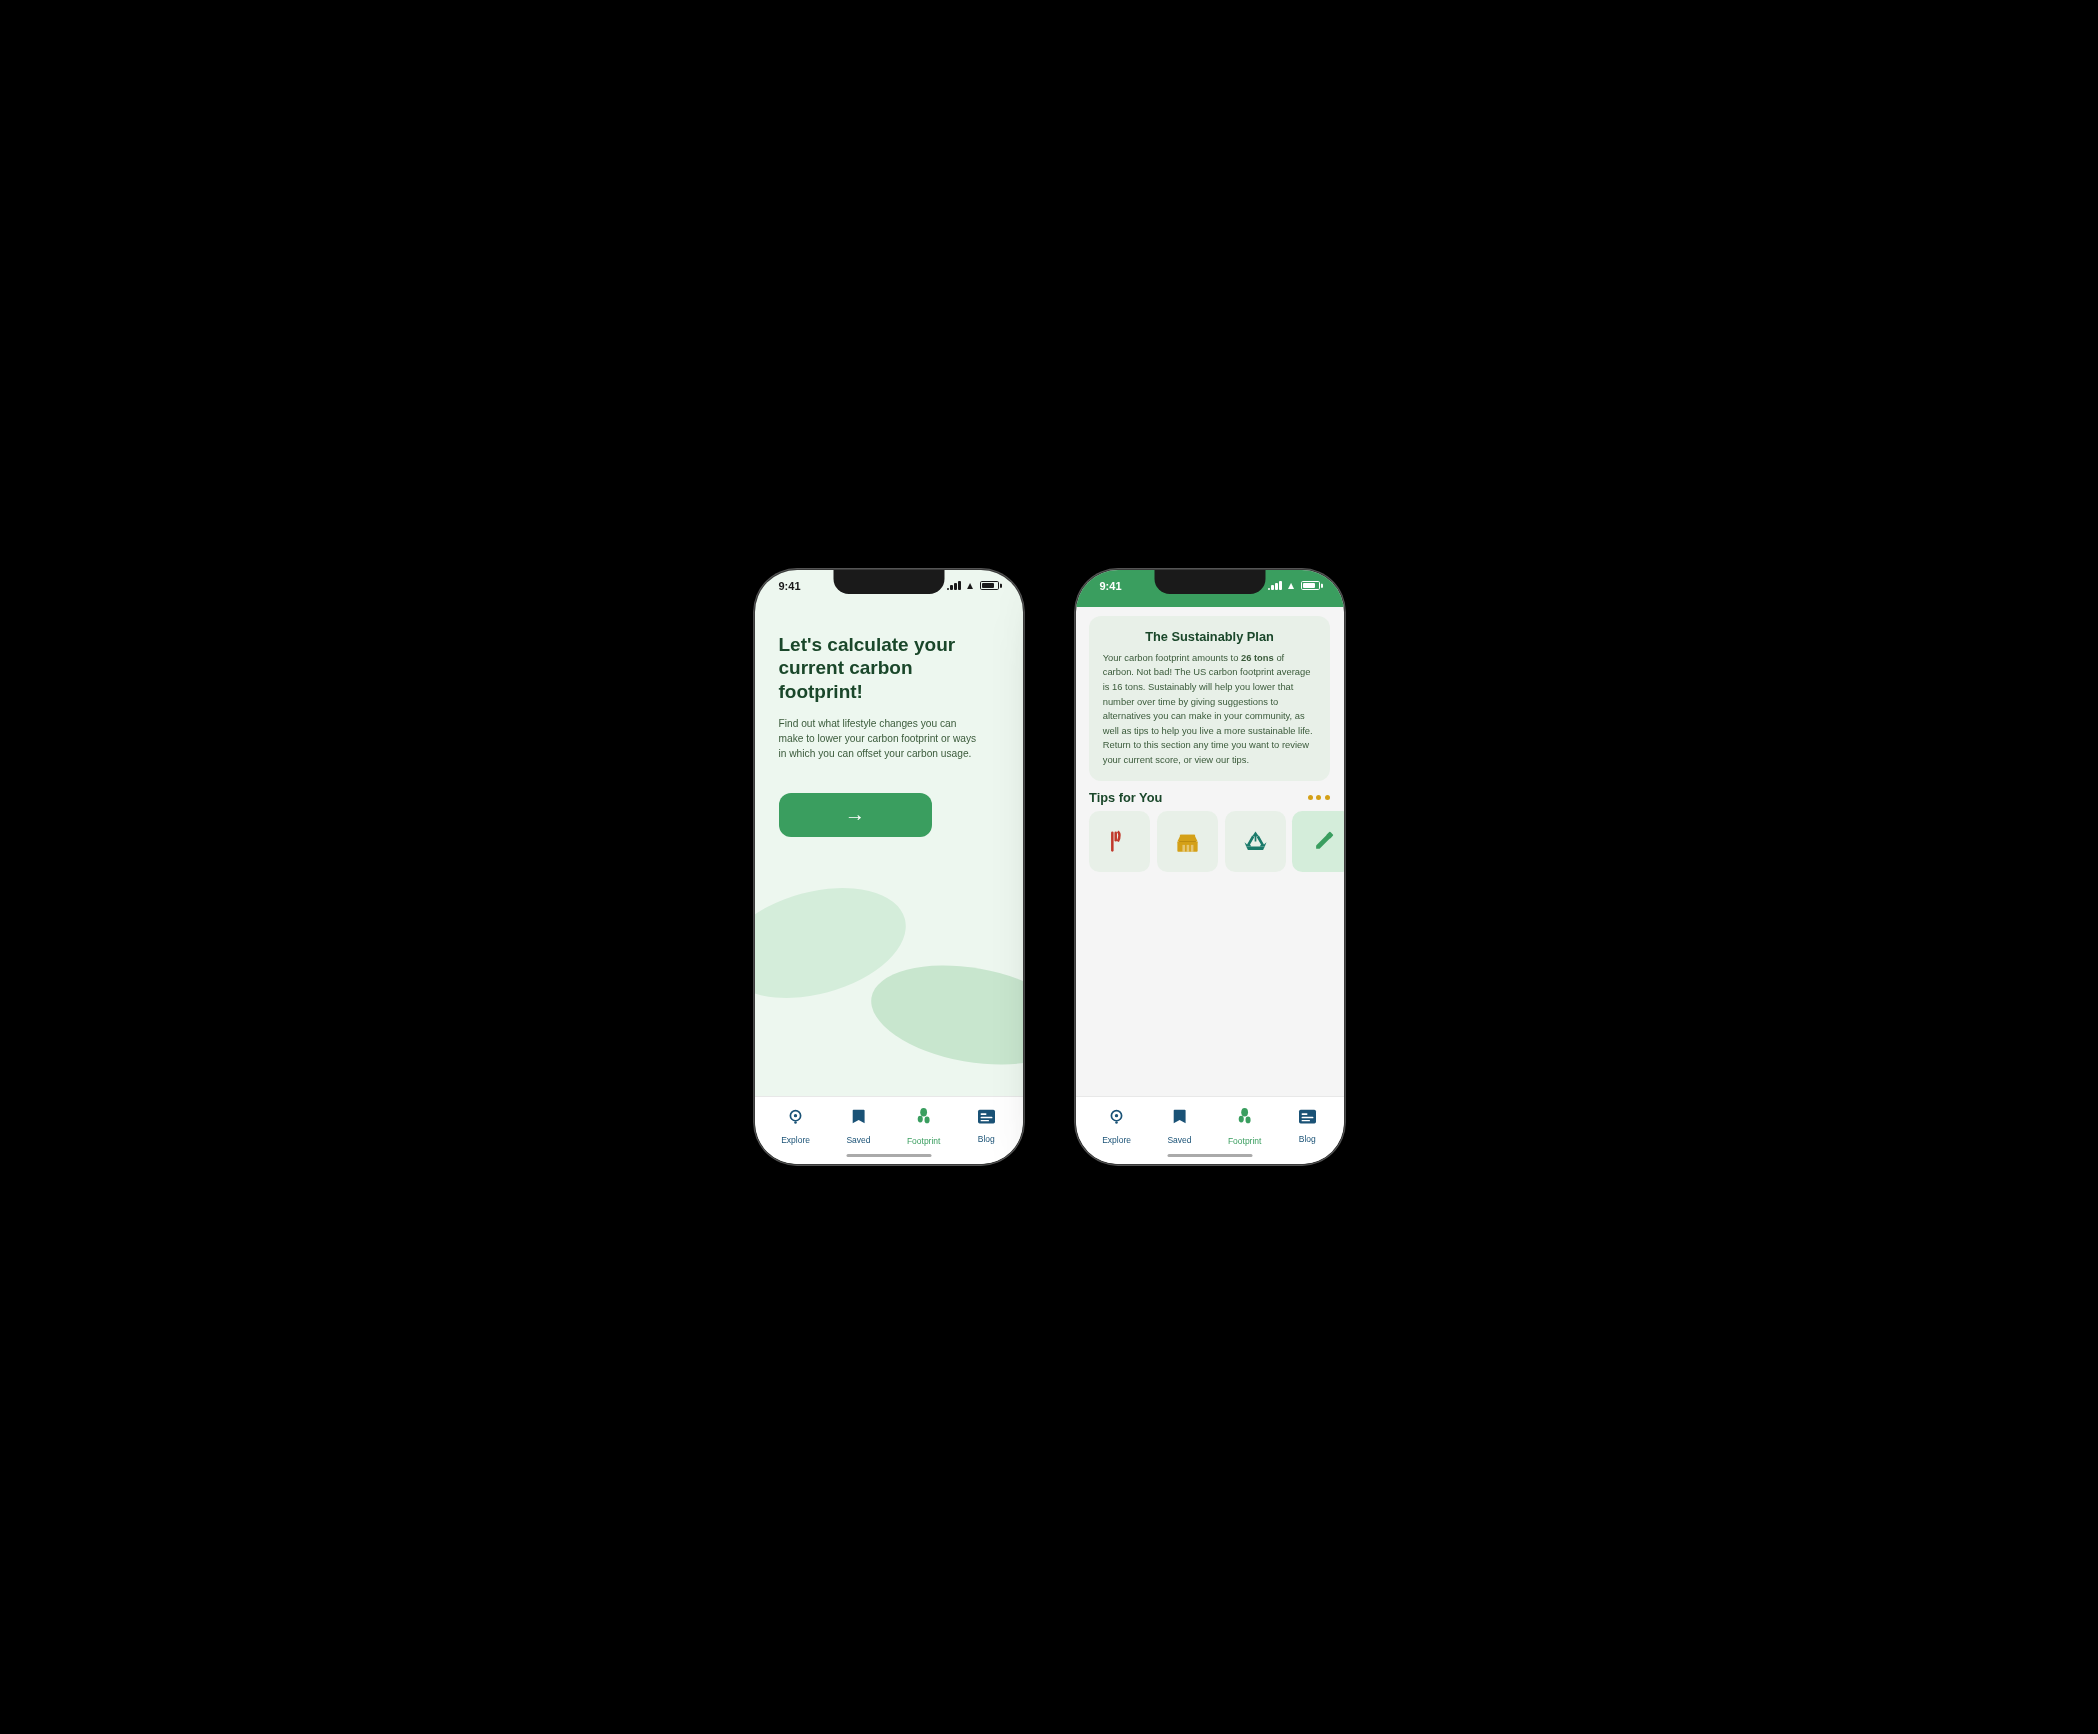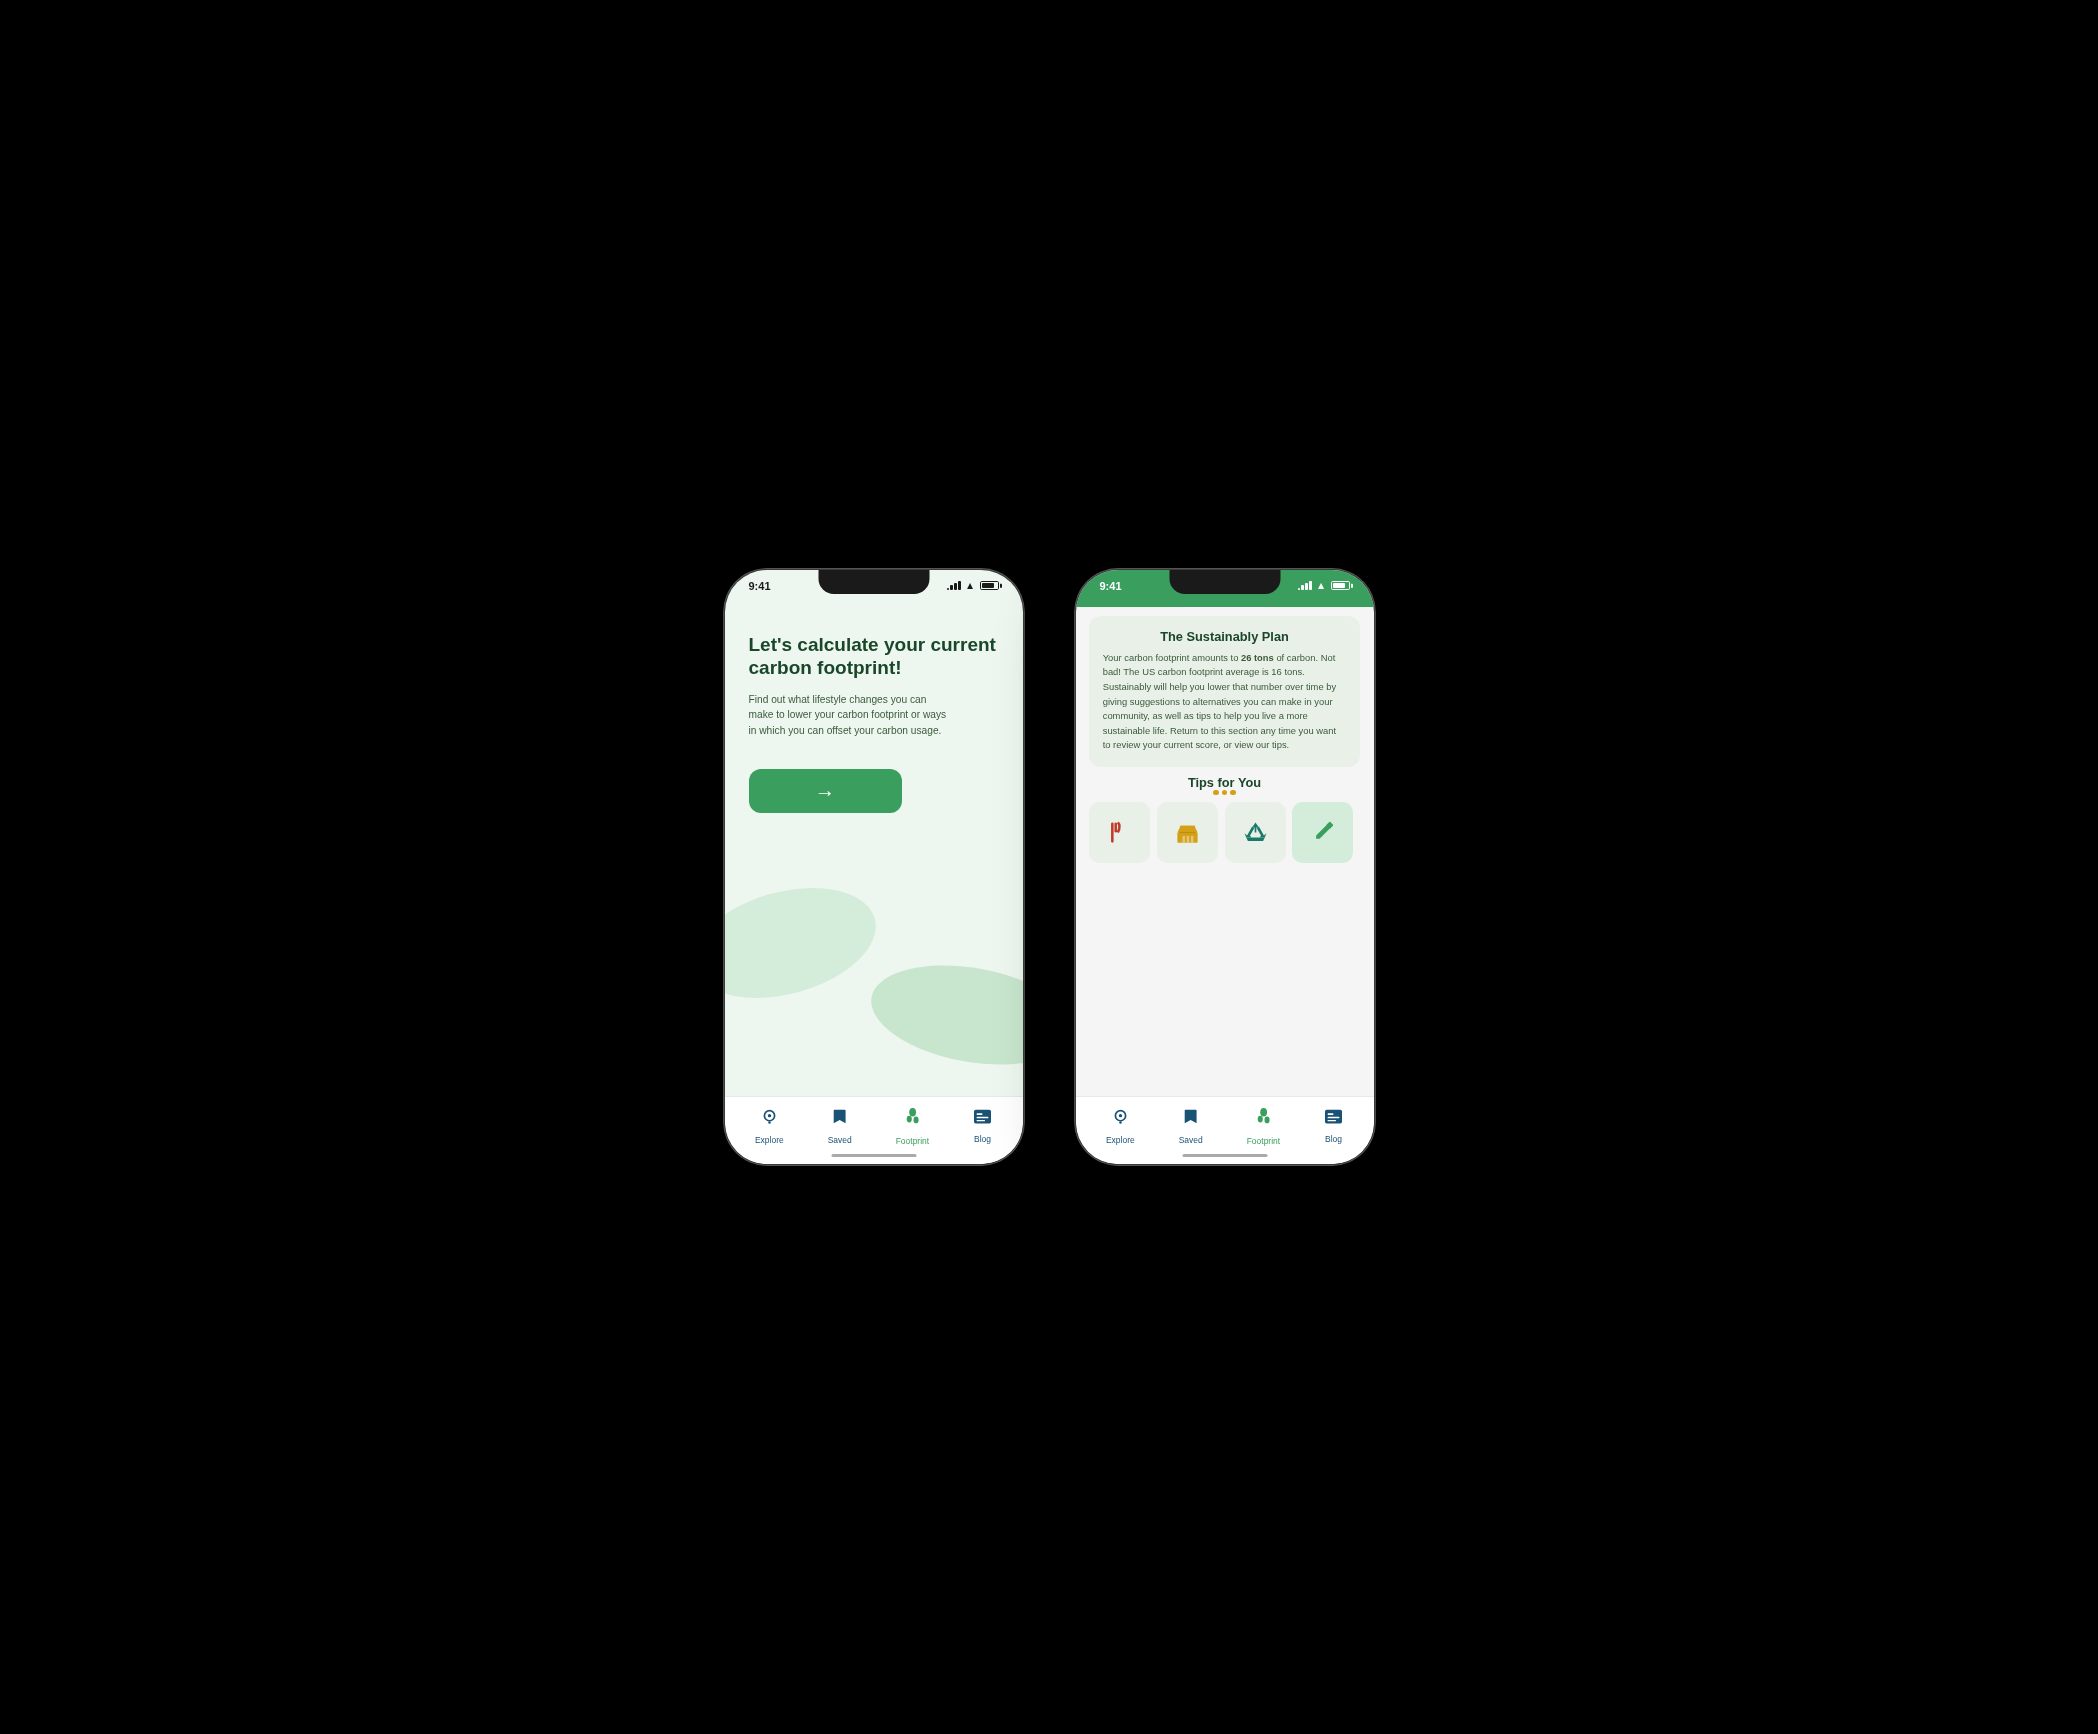--- a/index.html
+++ b/index.html
@@ -12,21 +12,21 @@
       font-family: -apple-system, BlinkMacSystemFont, 'Helvetica Neue', Arial, sans-serif;
       padding: 34px;
     }
     .phones-container {
       display: flex;
       gap: 51px;
       align-items: center;
     }
     
     .phone {
-      width: 300px;
+      width: 270px;
       height: 596px;
       background: #1a1a1a;
       border-radius: 43px;
       border: 1.7px solid #3a3a3a;
       box-shadow:
         0 0 0 0.9px #555,
         inset 0 0 0 1.7px #222,
         0 25.6px 68px rgba(0,0,0,0.8);
       position: relative;
       overflow: hidden;
@@ -253,21 +253,20 @@
       color: #3a5a3a;
       line-height: 1.55;
     }
     .plan-text strong { font-weight: 700; }
     .tips-section {}
     .tips-header {
       display: flex;
       align-items: center;
       justify-content: space-between;
       margin-bottom: 6.8px;
-      flex-direction: column;
     }
     .tips-title {
       font-size: 12.8px;
       font-weight: 700;
       color: #1a472a;
     }
     .tips-dots {
       display: flex;
       gap: 3.4px;
     }

